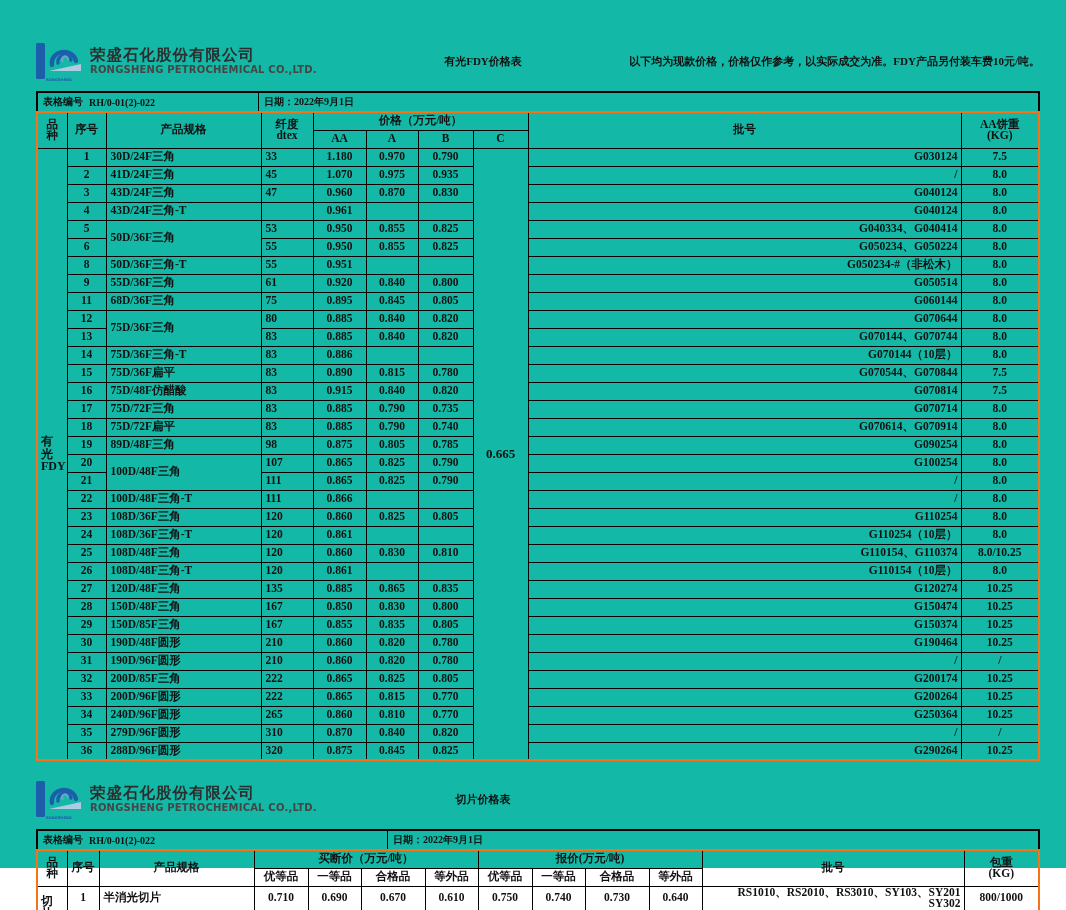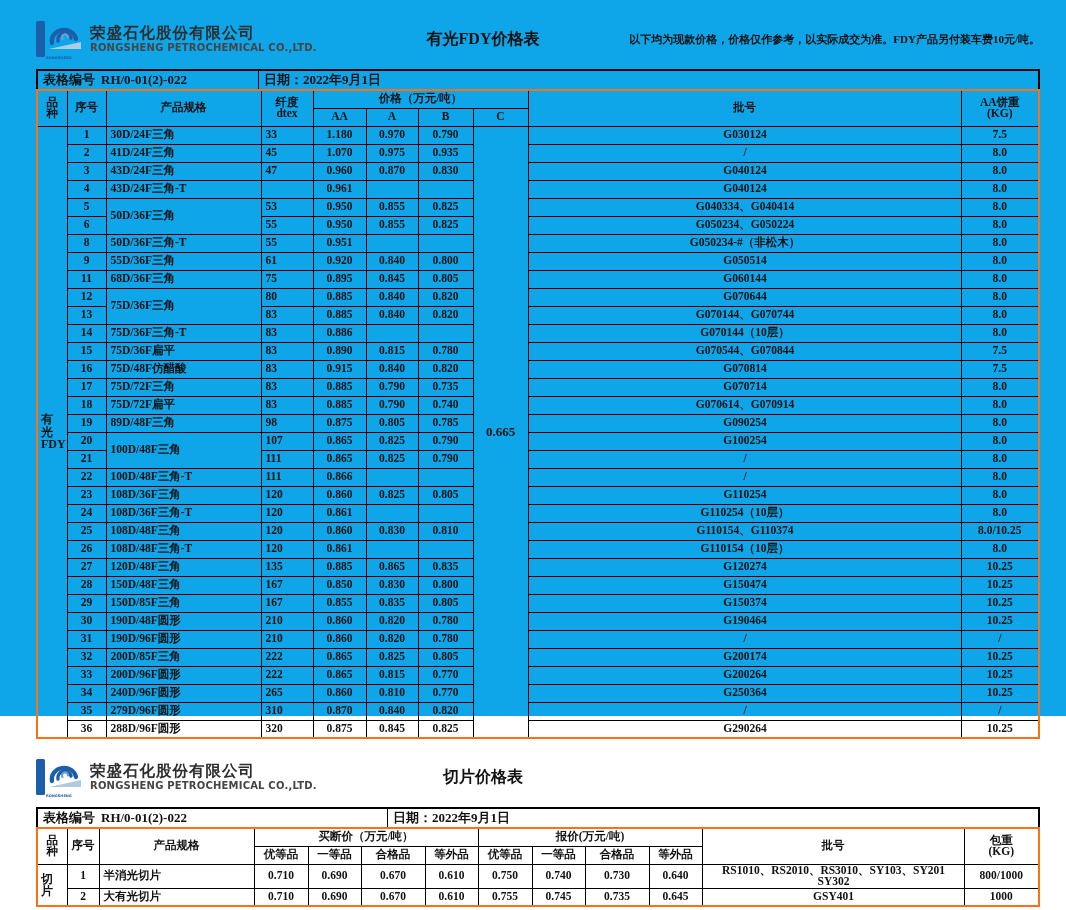--- a/index.html
+++ b/index.html
@@ -1,48 +1,48 @@
 <!DOCTYPE html>
 <html><head>
 <meta charset="utf-8">
 <style>
   *{margin:0;padding:0;box-sizing:border-box}
   html,body{background:#fff}
   body{
     width:1066px;height:910px;overflow:hidden;
     font-family:"Liberation Serif","DejaVu Serif",serif;color:#111;
   }
-  .page{position:relative;width:1066px;height:716px;background:#0ea5e9;padding:14px 26px 0 36px}
+  .page{position:relative;width:1066px;height:868px;background:#14b8a6;padding:36px 26px 0 36px}
 
   
   .sheet-head{display:flex;align-items:center;height:50px;margin-bottom:5px}
   .brand{display:flex;align-items:center;gap:7px;width:352px;flex:none}
   .logo{width:47px;height:42px;flex:none;position:relative}
   .names .cn{font-family:"DejaVu Sans","Liberation Sans",sans-serif;font-weight:bold;font-size:15.5px;letter-spacing:1px;color:#2d2d2d;line-height:1.15}
   .names .en{font-family:"DejaVu Sans","Liberation Sans",sans-serif;font-weight:bold;font-size:10px;letter-spacing:.2px;color:#454545}
-  .sheet-title{width:190px;flex:none;text-align:center;font-weight:bold;font-size:16px;white-space:nowrap}
+  .sheet-title{width:190px;flex:none;text-align:center;font-weight:bold;font-size:11px;white-space:nowrap}
   .sheet-note{flex:1;text-align:right;font-weight:bold;font-size:11px;white-space:nowrap}
 
   
-  .infobar{display:flex;border:2px solid #000;border-bottom:none;font-weight:bold;font-size:13px;height:20px;align-items:center}
+  .infobar{display:flex;border:2px solid #000;border-bottom:none;font-weight:bold;font-size:10px;height:20px;align-items:center}
   .ib-c1{border-right:1px solid #000;height:100%;display:flex;align-items:center;padding-left:5px;gap:6px}
   .fdy .ib-c1{width:221px}
   .chip .ib-c1{width:350px}
   .ib-c2{flex:1;height:100%;display:flex;align-items:center;padding-left:5px}
 
   
   table.grid{border-collapse:collapse;width:1004px;table-layout:fixed;border:2px solid #f97316;font-weight:bold}
   .grid th,.grid td{border:1px solid #000;height:18px;padding:0 3px;font-size:11.5px;line-height:1.02;overflow:hidden;font-weight:bold}
   .grid th{text-align:center;vertical-align:middle}
   .grid thead tr{height:16px}
   .grid td{vertical-align:middle}
   td.num{text-align:center}
   td.dtex{text-align:left;padding-left:4px}
   td.spec{text-align:left;padding-left:4px;white-space:nowrap}
-  td.batch{text-align:center;padding-left:4px;white-space:pre-line}
+  td.batch{text-align:right;padding-left:4px;white-space:pre-line}
   td.cat{text-align:left;font-size:12px}
   td.cval{font-size:13px}
   .pre{white-space:pre-line}
 </style>
 </head>
 <body>
 
 <div class="page">
 
   <section class="sheet fdy">

